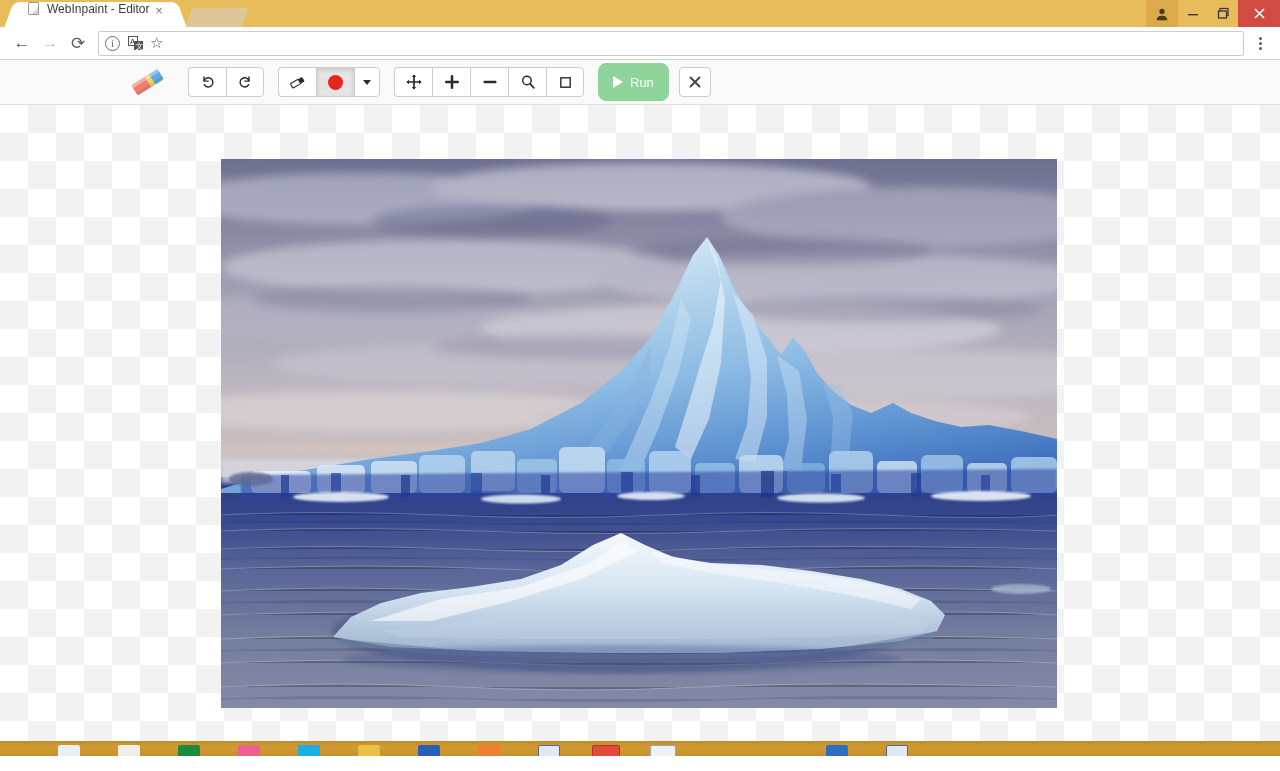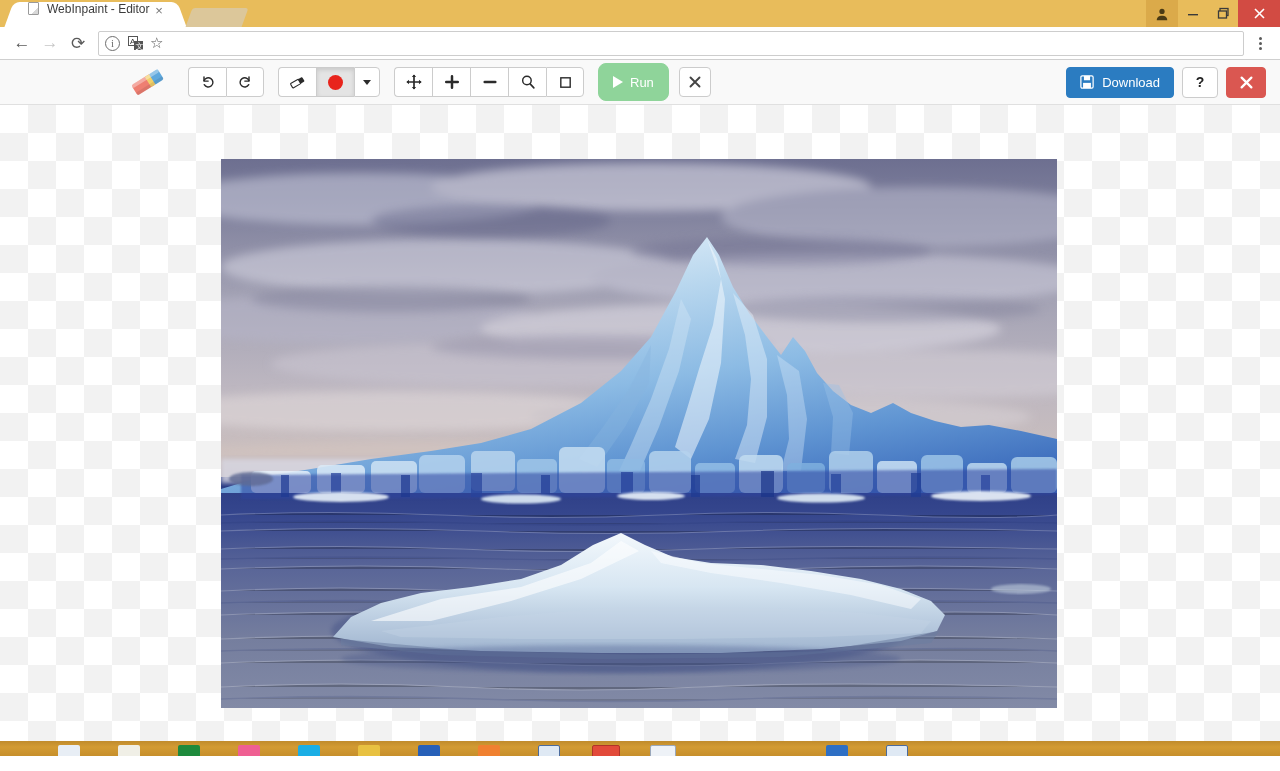--- a/index.html
+++ b/index.html
@@ -429,36 +429,20 @@
     <span class="play-tri"></span>
     <span>Run</span>
   </button>
 
   <div class="btn-x-plain">
     <svg width="12" height="12" viewBox="0 0 12 12" aria-hidden="true">
       <path d="M1.5 1.5 L10.5 10.5 M10.5 1.5 L1.5 10.5" stroke="#444" stroke-width="1.9" stroke-linecap="round"></path>
     </svg>
   </div>
 
-  <div class="right-group">
-    <button class="btn-download">
-      <svg width="14" height="14" viewBox="0 0 16 16" aria-hidden="true">
-        <rect x="1" y="1" width="14" height="14" rx="1.5" fill="none" stroke="#fff" stroke-width="1.4"></rect>
-        <rect x="4.5" y="1" width="7" height="5" fill="#fff"></rect>
-        <rect x="3.5" y="9" width="9" height="6" fill="#fff"></rect>
-      </svg>
-      <span>Download</span>
-    </button>
-    <div class="btn-help">?</div>
-    <div class="btn-close-red">
-      <svg width="13" height="13" viewBox="0 0 12 12" aria-hidden="true">
-        <path d="M1.5 1.5 L10.5 10.5 M10.5 1.5 L1.5 10.5" stroke="#fff" stroke-width="2.1" stroke-linecap="round"></path>
-      </svg>
-    </div>
-  </div>
 </div>
 
 <div class="canvas-area">
 
   <div class="photo">
     <svg viewBox="0 0 836 549" preserveAspectRatio="none" aria-hidden="true">
       <defs>
         <linearGradient id="sky" x1="0" y1="0" x2="0" y2="1">
           <stop offset="0%" stop-color="#6d6f90"></stop>
           <stop offset="18%" stop-color="#83849f"></stop>

